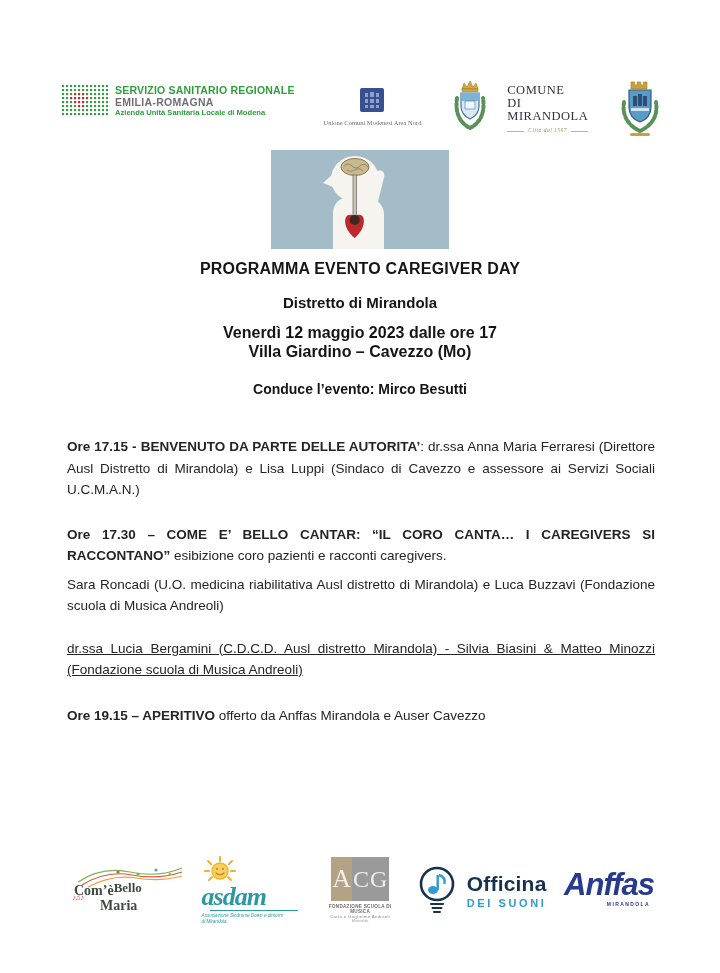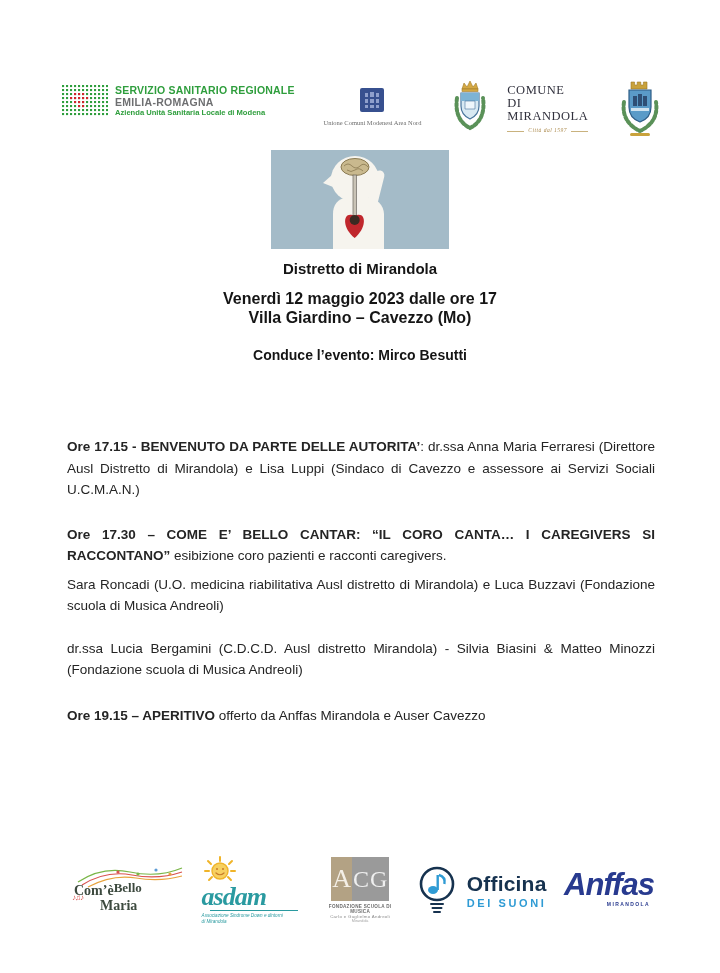--- a/index.html
+++ b/index.html
@@ -42,21 +42,21 @@
 
   
   .schedule{position:absolute;left:67px;width:588px;top:436px;
     font-size:13.5px;line-height:21.5px;text-align:justify;color:#242424;}
   .schedule p{margin:0;}
   .schedule .b{font-weight:bold;}
   .gap-a{margin-bottom:23px !important;}
   .gap-b{margin-bottom:7px  !important;}
   .gap-c{margin-bottom:21px !important;}
   .gap-d{margin-bottom:4px  !important;}
-  .gap-e{margin-bottom:24px !important;}
+  .gap-e{margin-bottom:24px !important;text-decoration:underline;}
   .gap-f{margin-bottom:28px !important;}
 
   
   .logos-bottom{position:absolute;left:72px;right:66px;top:850px;height:80px;
     display:flex;justify-content:space-between;align-items:center;}
   .cbc{position:relative;width:112px;height:56px;}
   .cbc-text{position:absolute;left:2px;top:22px;
     font-family:"Liberation Serif","DejaVu Serif",serif;font-weight:bold;
     color:#3d4a3f;line-height:1;}
   .cbc-line1{font-size:14px;}
@@ -200,20 +200,21 @@
       </g>
       <ellipse cx="84" cy="17" rx="14" ry="8.5" fill="#c9b98e" stroke="#8a7a52" stroke-width="1"></ellipse>
       <path d="M73,16 q4,-4 8,0 q4,4 8,0 q4,-4 8,1 M76,20 q4,3 8,0 q4,-3 8,1" fill="none" stroke="#8a7a52" stroke-width=".8"></path>
       <rect x="82" y="25" width="3.4" height="44" fill="#c9c3b6" stroke="#6b675f" stroke-width=".7"></rect>
       <path d="M83.7,88 C70,77 72,60 83.7,66 C95,60 97,77 83.7,88 Z" fill="#c0272d"></path>
       <circle cx="83.7" cy="70" r="5" fill="#3a2a22"></circle>
     </svg>
   </div>
 
   <div class="title-block">
+    <h1 class="doc-title">PROGRAMMA EVENTO CAREGIVER DAY</h1>
     <div class="doc-subtitle">Distretto di Mirandola</div>
     <div class="doc-date">Venerdì 12 maggio 2023 dalle ore 17</div>
     <div class="doc-venue">Villa Giardino – Cavezzo (Mo)</div>
     <div class="doc-host">Conduce l’evento: Mirco Besutti</div>
   </div>
 
   <div class="schedule">
     <p class="gap-a"><span class="b">Ore 17.15 -  BENVENUTO DA PARTE DELLE AUTORITA’</span><span>: dr.ssa Anna Maria Ferraresi (Direttore Ausl Distretto di Mirandola) e Lisa Luppi (Sindaco di Cavezzo e assessore ai Servizi Sociali U.C.M.A.N.)</span></p>
 
     <p class="gap-b"><span class="b">Ore 17.30 –  COME E’ BELLO CANTAR: “IL CORO CANTA… I CAREGIVERS SI RACCONTANO”</span><span> esibizione coro pazienti e racconti  caregivers.</span></p>

